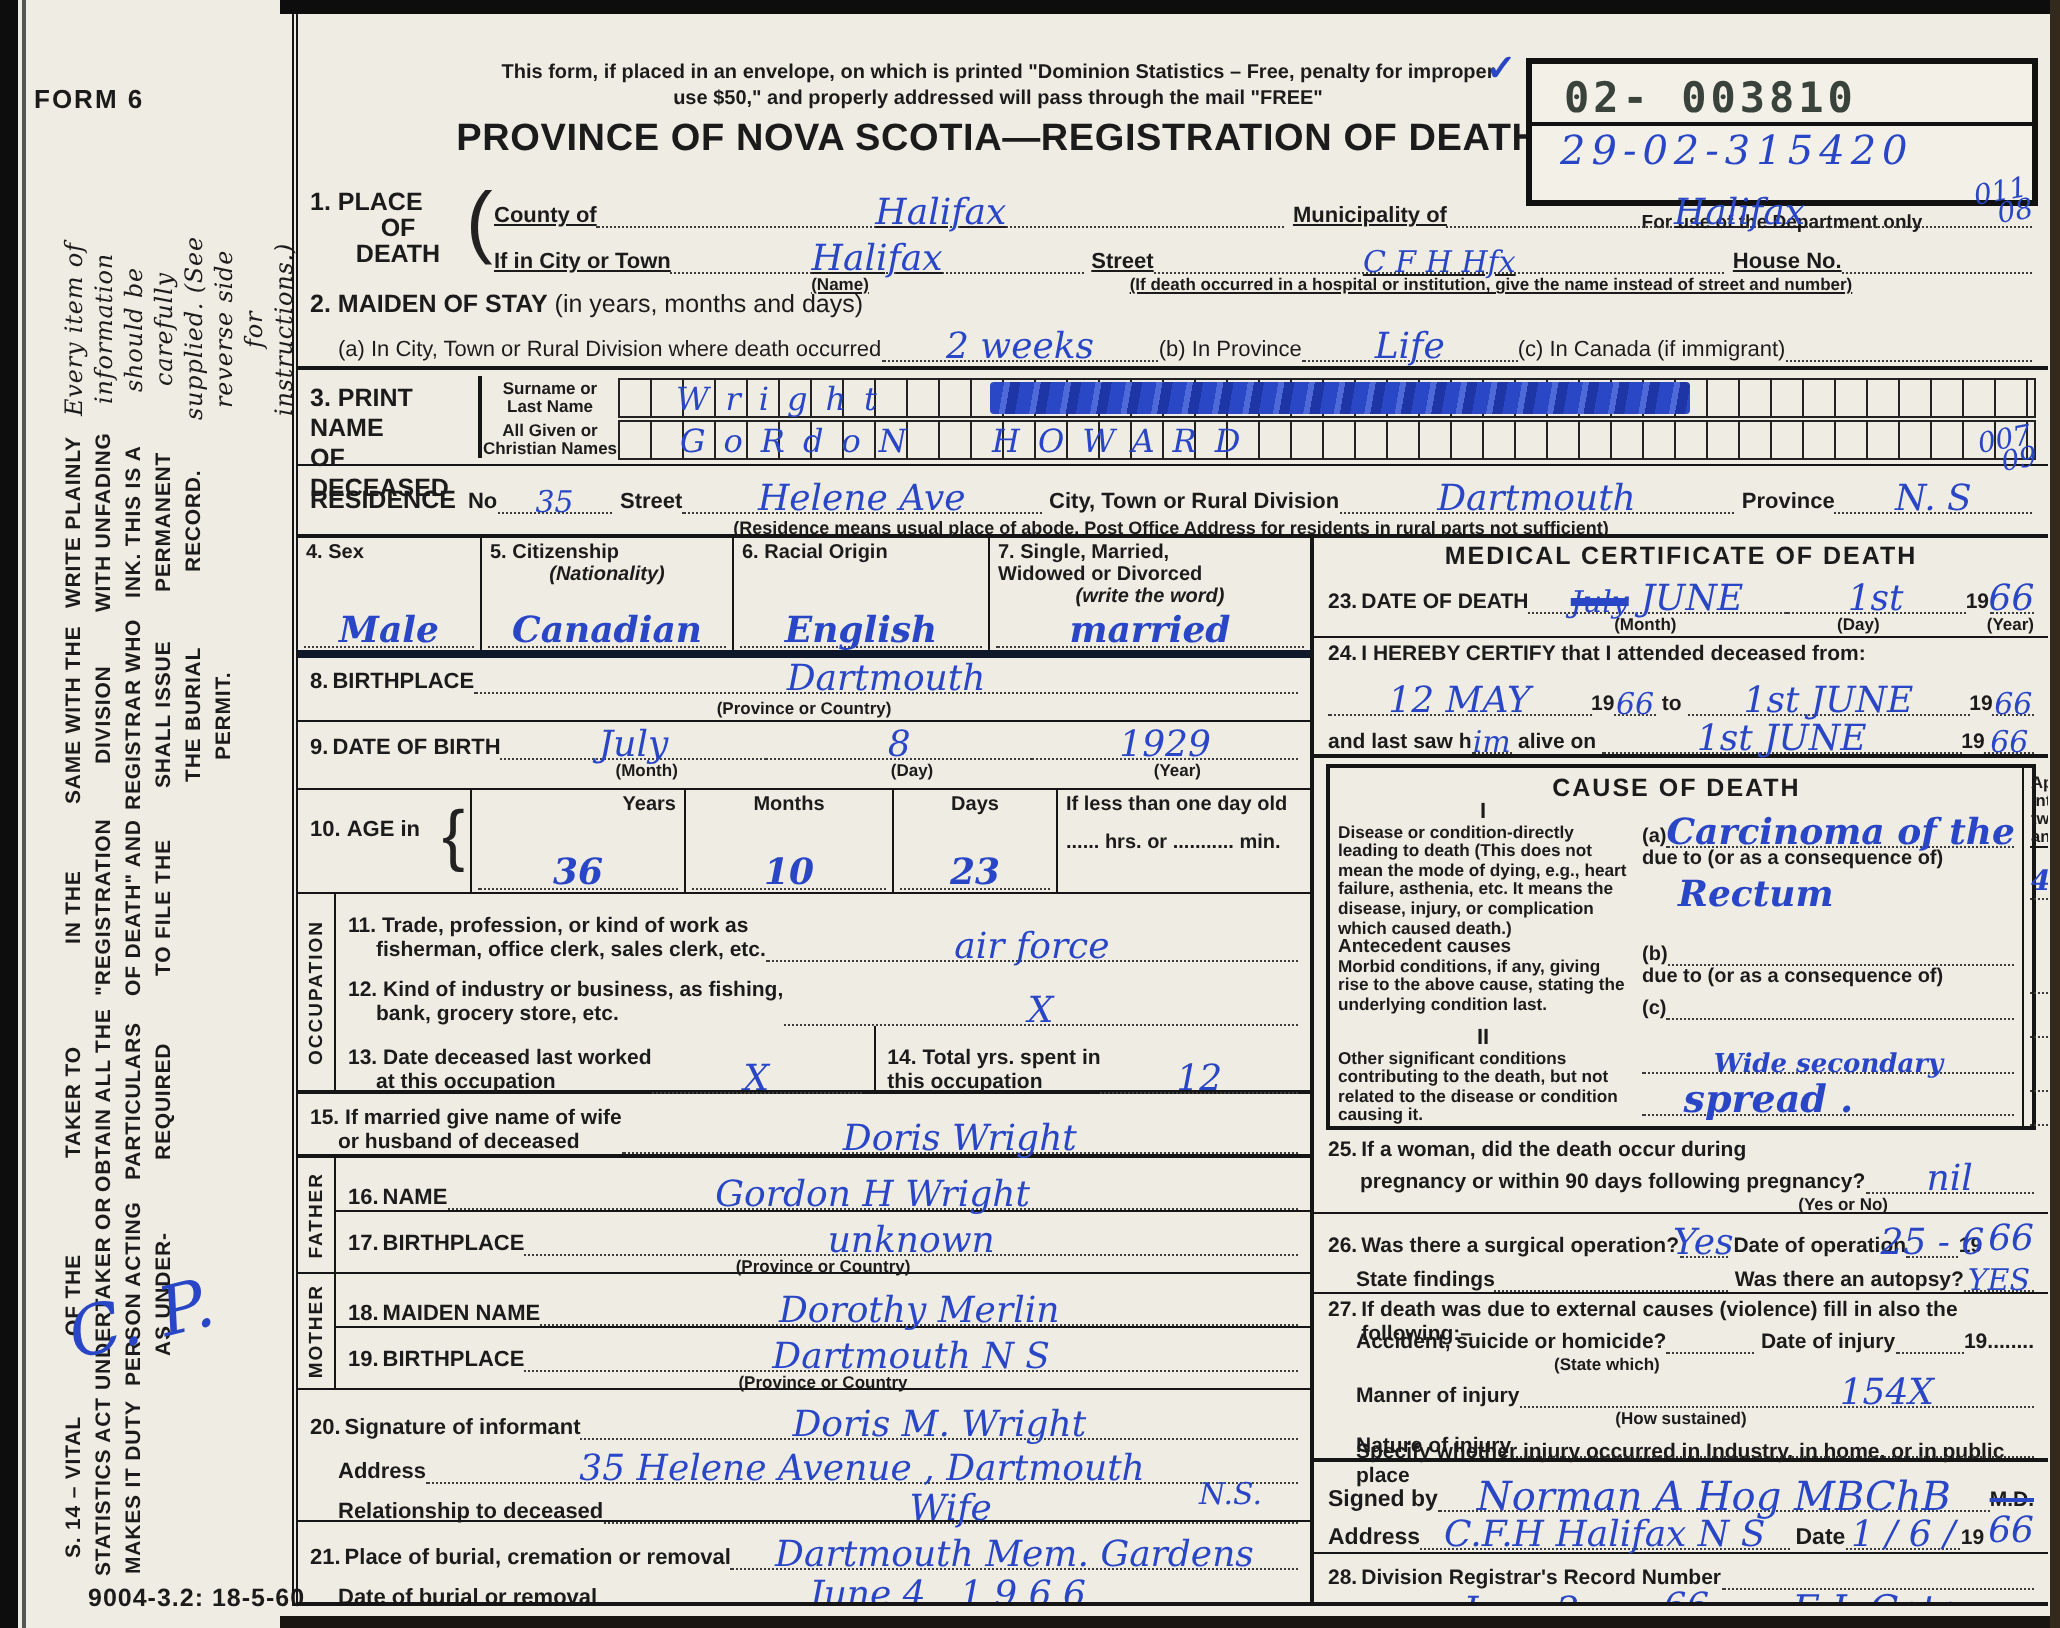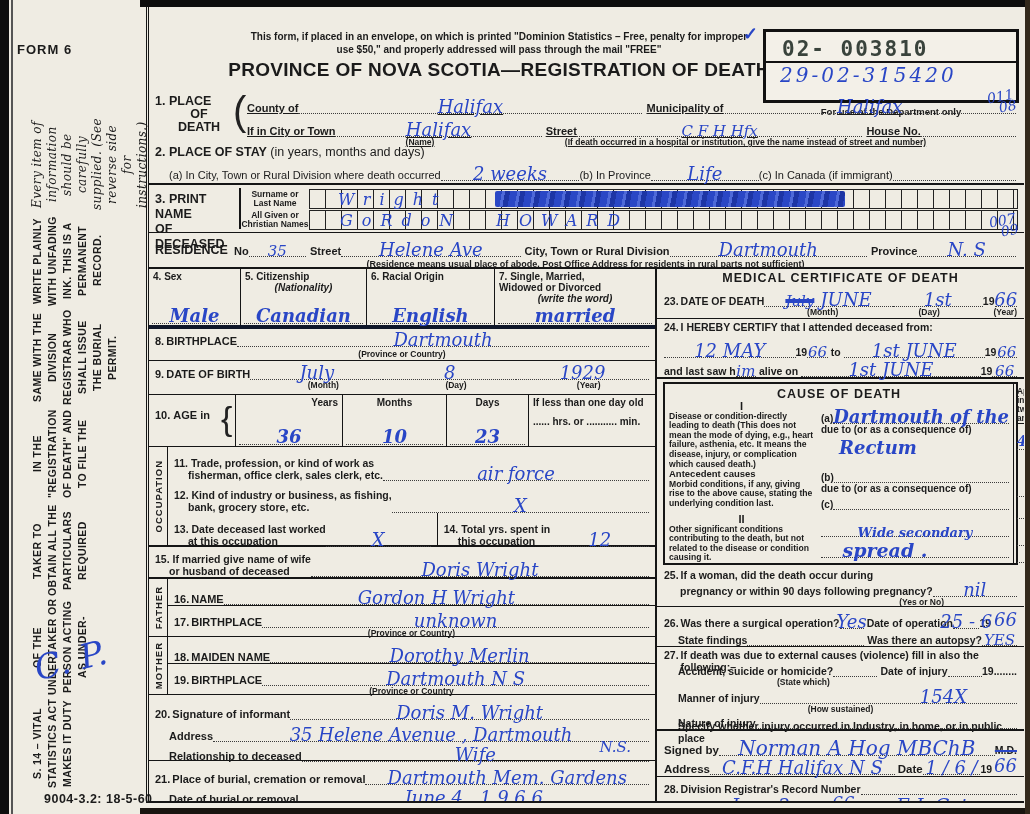--- a/index.html
+++ b/index.html
@@ -181,21 +181,21 @@
           <span style="width:118px"></span>
           <span style="width:110px;text-align:center">(Name)</span>
           <span style="flex:1;text-align:center">(If death occurred in a hospital or institution, give the name instead of street and number)</span>
         </div>
       </div>
     </div>
 
     <div class="s2">
       <div class="s2h">
         <span class="b">2.</span>
-        <span class="b">PLACE OF STAY</span>
+        <span class="b">MAIDEN OF STAY</span>
         <span>(in years, months and days)</span>
       </div>
       <div class="s2line">
         <span>(a) In City, Town or Rural Division where death occurred</span>
         <span class="fill" style="flex:.9">
             <span class="hw hw-lg">2 weeks</span>
           </span>
         <span>(b) In Province</span>
         <span class="fill" style="flex:.7">
             <span class="hw hw-lg">Life</span>
@@ -386,21 +386,21 @@
                   <span class="b" style="margin-left:14px">at this occupation</span>
                 </div>
                 <span class="fill" style="height:14px">
                     <span class="hw hw-lg">X</span>
                   </span>
               </div>
               <div class="lrow" style="flex:1;border-left:1px solid #151515">
                 <div class="twol">
                   <span class="b">14.</span>
                   <span class="b">Total yrs. spent in</span><br>
-                  <span class="b" style="margin-left:14px">this occupation</span>
+                  <span class="b" style="">this occupation</span>
                 </div>
                 <span class="fill" style="height:14px">
                     <span class="hw hw-lg">12</span>
                   </span>
               </div>
             </div>
           </div>
         </div>
 
         <div class="blk2 lrow" style="height:32px">
@@ -575,21 +575,21 @@
             <div class="ctitle">CAUSE OF DEATH</div>
             <div class="crow" style="flex:1.5">
               <div class="cdesc">
                 <span class="rn">I</span>
                 <span>Disease or condition-directly leading to death (This does not mean the mode of dying, e.g., heart failure, asthenia, etc. It means the disease, injury, or complication which caused death.)</span>
               </div>
               <div class="centry">
                 <div class="row" style="height:22px">
                   <span>(a)</span>
                   <span class="fill">
-                      <span class="hw hw-lg">Dartmouth of the</span>
+                      <span class="hw hw-lg">Carcinoma of the</span>
                     </span>
                 </div>
                 <div>due to (or as a consequence of)</div>
                 <div class="hw" style="font-size:18px;padding:4px 0 0 18px">Rectum</div>
               </div>
             </div>
             <div class="crow" style="flex:1.15">
               <div class="cdesc">
                 <span style="font-size:9.5px">Antecedent causes</span><br>
                 <span>Morbid conditions, if any, giving rise to the above cause, stating the underlying condition last.</span>

